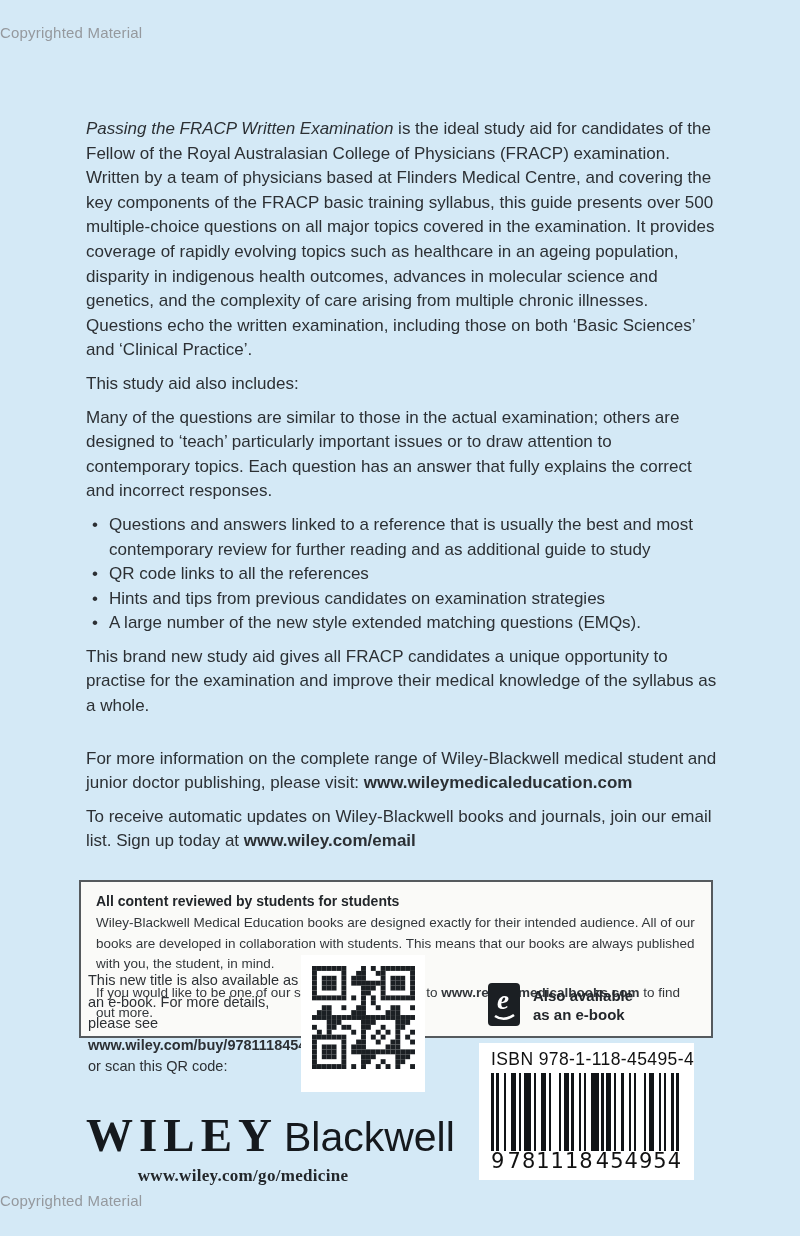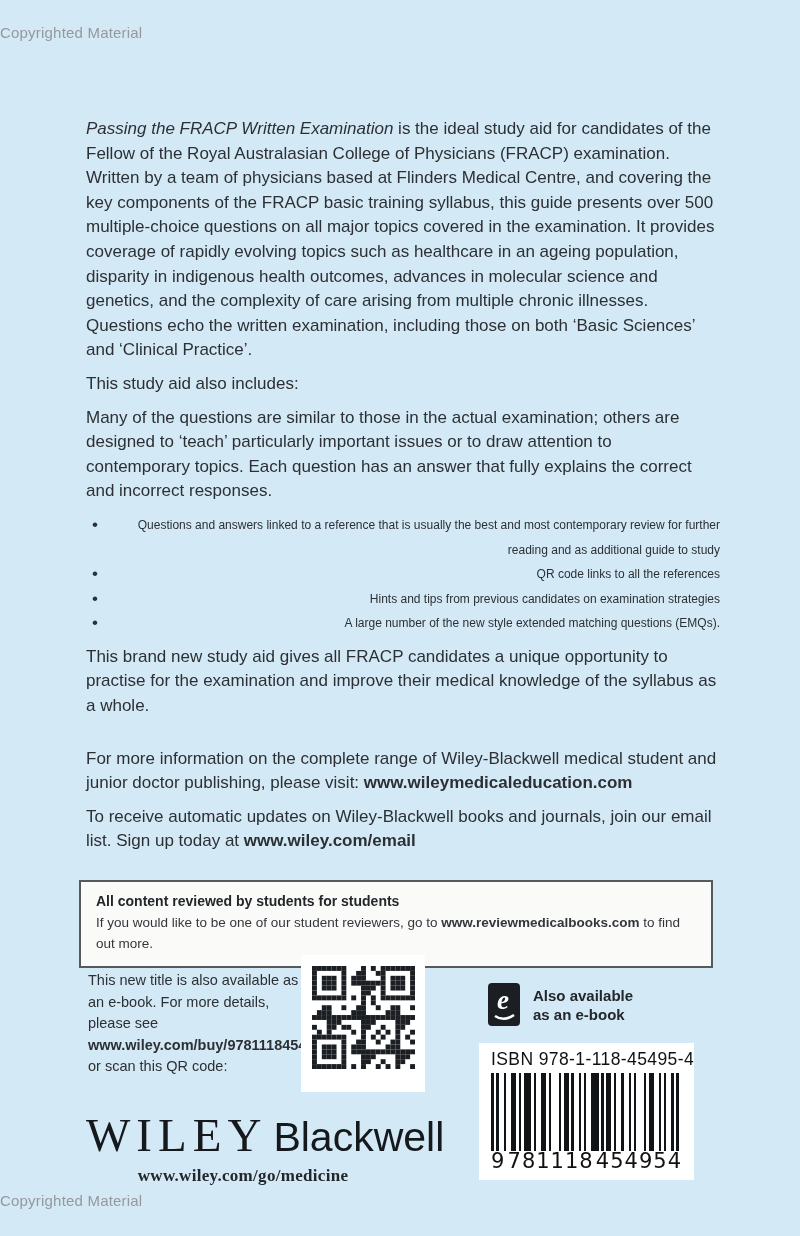--- a/index.html
+++ b/index.html
@@ -14,21 +14,21 @@
   .copyright.top { position:absolute; top:24px; left:0; width:100%; }
   .copyright.bottom { position:absolute; top:1192px; left:0; width:100%; }
 
   .content { position:absolute; left:86px; top:117px; width:634px; }
   .content p { font-size:17px; line-height:24.6px; margin-bottom:9px; color:#2c3034; }
   .book-title-italic { font-style:italic; }
   .bold-url { font-weight:bold; }
 
   ul.bullets { list-style:none; margin:0 0 9px 6px; }
   ul.bullets li {
-    font-size:12px; line-height:24.6px; padding-left:17px; position:relative; color:#2c3034;text-align:right;
+    font-size:17px; line-height:24.6px; padding-left:17px; position:relative; color:#2c3034;
   }
   ul.bullets li::before {
     content:"•"; position:absolute; left:0; top:0; font-size:17px; color:#2c3034;
   }
 
   .gap-info { margin-top:28px !important; }
 
   .review-box {
     margin:26px 0 0 -7px; width:634px;
     background:#fafaf8; border:2px solid #555a5e;
@@ -61,21 +61,21 @@
   .barcode-digits {
     display:flex; justify-content:space-between; align-items:flex-end;
     font-family:"DejaVu Sans", sans-serif; font-size:21px; color:#111;
     margin-top:-2px; letter-spacing:1px;
   }
 
   .logo-block { position:absolute; left:86px; top:1108px; width:314px; text-align:center; }
   .logo-line { white-space:nowrap; }
   .logo-wiley {
     font-family:"Liberation Serif", serif; font-size:47px; letter-spacing:6px;
-    color:#15191d; font-weight:400;
+    color:#15191d; font-weight:700;
   }
   .logo-blackwell {
     font-family:"Liberation Sans", sans-serif; font-size:41px; color:#15191d;
     margin-left:6px; letter-spacing:0px; font-weight:400;
   }
   .logo-url {
     font-family:"Liberation Serif", serif; font-size:17px; font-weight:bold;
     color:#23272b; margin-top:4px; letter-spacing:.3px;
   }
 </style>
@@ -101,20 +101,21 @@
     </ul>
 
     <p>This brand new study aid gives all FRACP candidates a unique opportunity to practise for the examination and improve their medical knowledge of the syllabus as a whole.</p>
 
     <p class="gap-info"><span>For more information on the complete range of Wiley-Blackwell medical student and junior doctor publishing, please visit: </span><span class="bold-url">www.wileymedicaleducation.com</span></p>
 
     <p><span>To receive automatic updates on Wiley-Blackwell books and journals, join our email list. Sign up today at </span><span class="bold-url">www.wiley.com/email</span></p>
 
     <div class="review-box">
       <h3>All content reviewed by students for students</h3>
+      <p>Wiley-Blackwell Medical Education books are designed exactly for their intended audience. All of our books are developed in collaboration with students. This means that our books are always published with you, the student, in mind.</p>
       <p><span>If you would like to be one of our student reviewers, go to </span><span class="bold-url">www.reviewmedicalbooks.com</span><span> to find out more.</span></p>
     </div>
   </div>
 
   <div class="ebook-note"><span>This new title is also available as an e-book. For more details, please see </span><span class="bold-url">www.wiley.com/buy/9781118454954</span><span> or scan this QR code:</span></div>
 
   <div class="qr-panel">
     <svg id="qr-svg" width="103" height="103" viewBox="0 0 21 21">
         <rect x="0" y="0" width="21" height="21" fill="#ffffff"></rect>
         <rect x="0" y="0" width="1" height="1" fill="#1b1f23"></rect>

